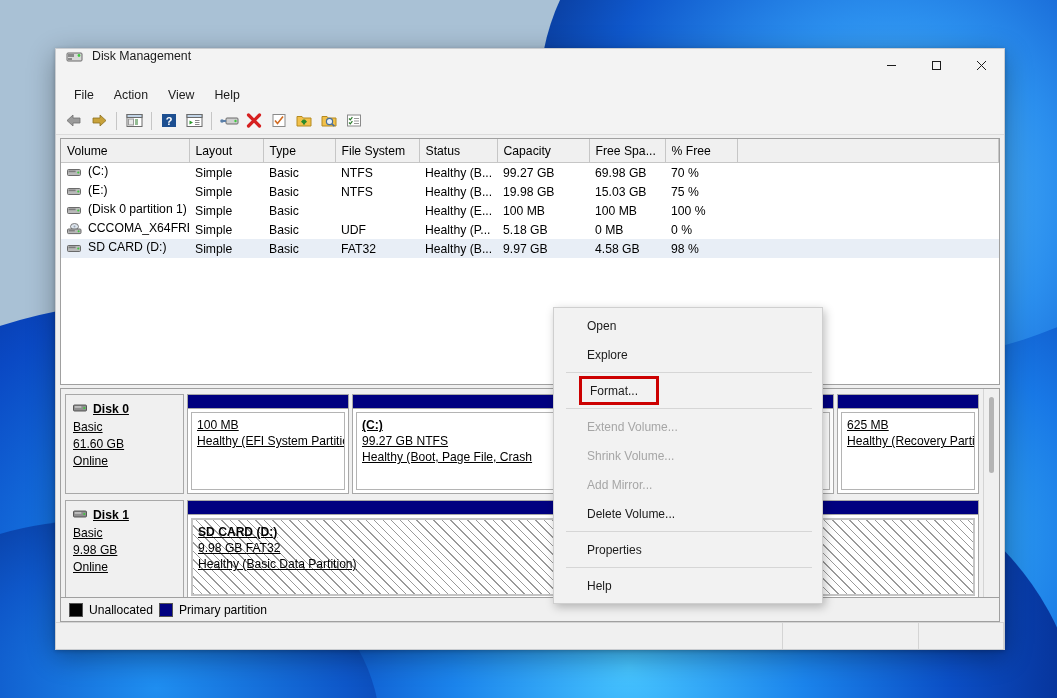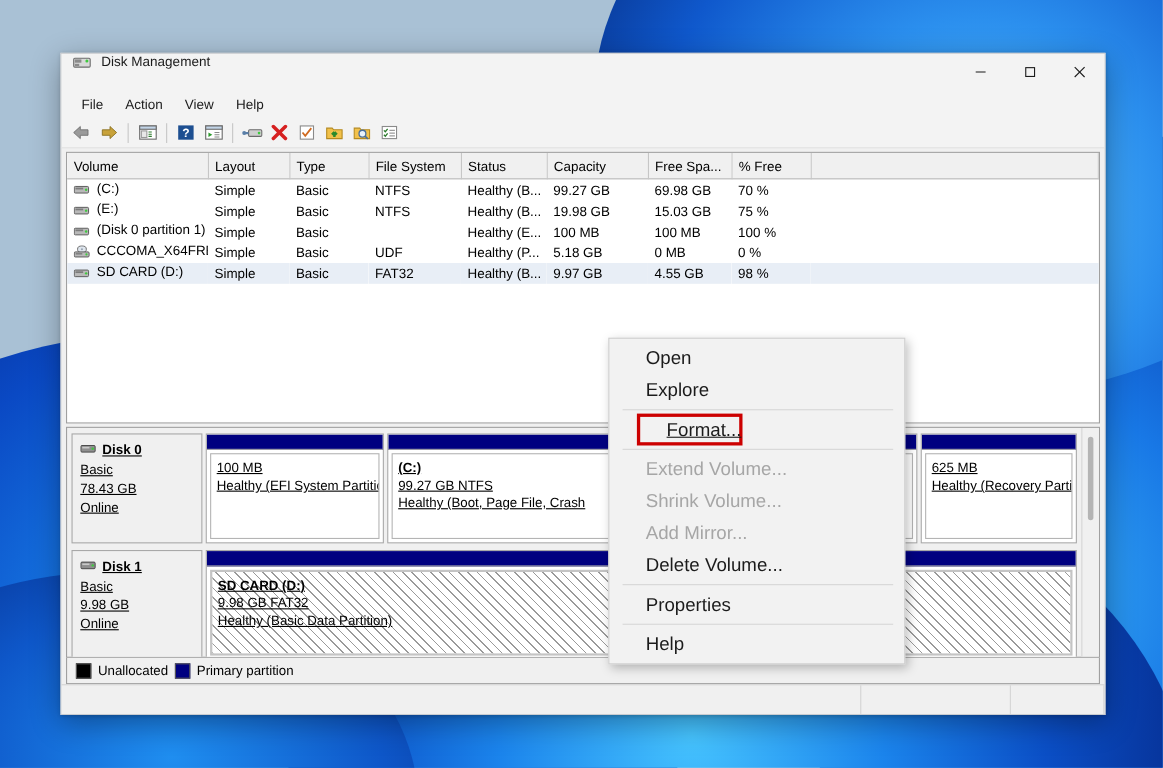--- a/index.html
+++ b/index.html
@@ -307,39 +307,39 @@
     border: 1px solid #cfcfcf;
     box-shadow: 2px 3px 9px rgba(0,0,0,0.26);
     padding: 3px 0;
     z-index: 50;
   }
   .ctx-item {
     height: 29px;
     display: flex;
     align-items: center;
     padding-left: 33px;
-    font-size: 17px;
+    font-size: 12px;
     color: #1b1b1b;
     position: relative;
   }
   .ctx-item.disabled { color: #a6a6a6; }
   .ctx-sep {
     height: 1px;
     background: #d6d6d6;
     margin: 3px 10px 3px 12px;
   }
   .ctx-item.highlighted {
     border: 3px solid #cc0000;
     padding-left: 30px;
     margin: 0 112px 0 25px;
     height: 23px;
     width: 66px;
     box-sizing: content-box;
   }
-  .ctx-item.highlighted { padding-left: 24px; text-decoration: underline; }
+  .ctx-item.highlighted { padding-left: 8px; }
 </style>
 </head>
 <body>
 
 <div id="desktop">
   <div class="bloom bloom-c"></div>
   <div class="bloom bloom-d"></div>
   <div class="bloom bloom-a"></div>
   <div class="bloom bloom-b"></div>
   <div class="bloom bloom-e"></div>
@@ -557,42 +557,42 @@
               <td class="volname"><span class="vicon"><svg width="15" height="10" viewBox="0 0 15 10">
                     <rect x="0.5" y="1.5" width="13" height="6" rx="1" fill="#b9b9b9" stroke="#5d5d5d" stroke-width="0.9"></rect>
                     <rect x="1.6" y="2.6" width="7" height="1.6" fill="#7c7c7c"></rect>
                     <circle cx="11.3" cy="4.5" r="1.1" fill="#3ec93e"></circle>
                   </svg></span><span>SD CARD (D:)</span></td>
               <td>Simple</td>
               <td>Basic</td>
               <td>FAT32</td>
               <td>Healthy (B...</td>
               <td>9.97 GB</td>
-              <td>4.55 GB</td>
+              <td>4.58 GB</td>
               <td>98 %</td>
               <td></td>
             </tr>
           </tbody>
       </table>
     </div>
 
     <div class="graphpane">
       <div class="graph-scroll">
           <div class="disk-row">
             <div class="disk-info">
               <div class="disk-title">
                 <span><svg width="15" height="9" viewBox="0 0 15 9">
                     <rect x="0.5" y="1" width="13" height="6" rx="1" fill="#8f8f8f" stroke="#4a4a4a" stroke-width="0.9"></rect>
                     <rect x="1.8" y="2.2" width="6.5" height="1.5" fill="#c9c9c9"></rect>
                     <circle cx="11.3" cy="4" r="1.1" fill="#3ec93e"></circle>
                   </svg></span>
                 <span>Disk 0</span>
               </div>
               <div>Basic</div>
-              <div>78.43 GB</div>
+              <div>61.60 GB</div>
               <div>Online</div>
             </div>
             <div class="parts">
               <div class="part" style="width: 160px;">
                 <div class="part-bar" style="background: rgb(0, 0, 128);"></div>
                 <div class="part-body">
                   <div>100 MB</div>
                   <div>Healthy (EFI System Partition</div>
                 </div>
               </div>

